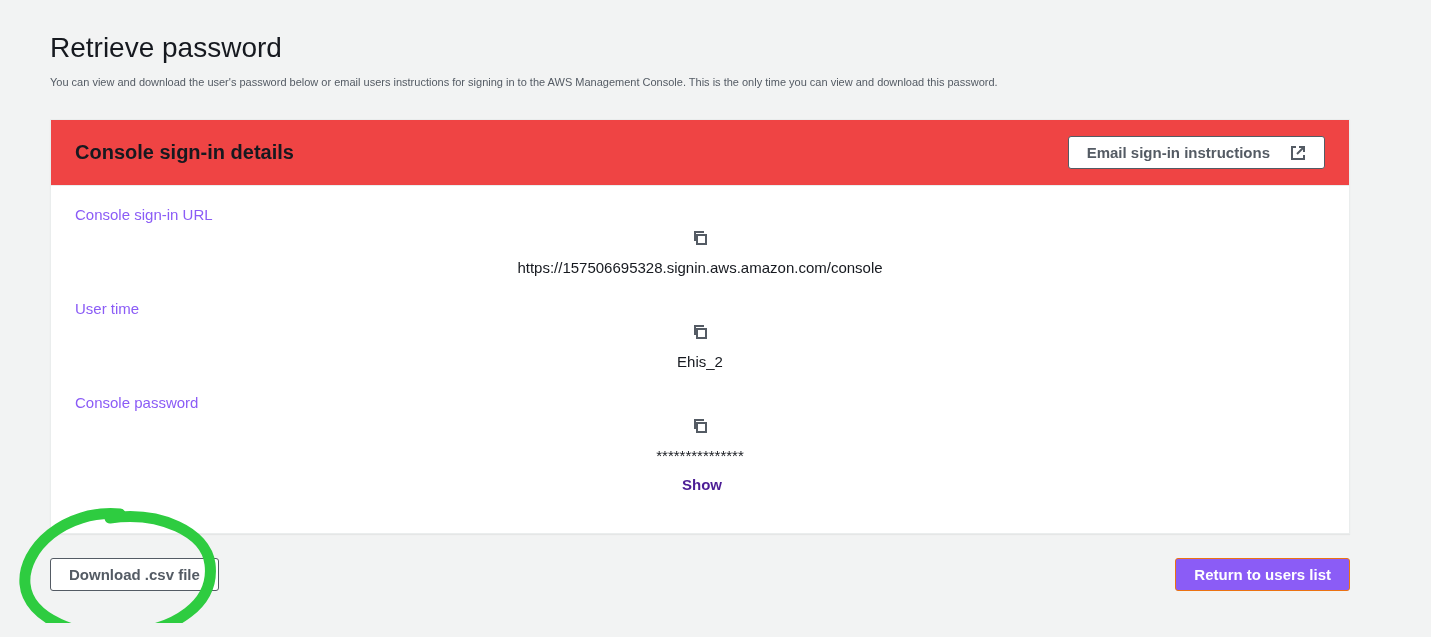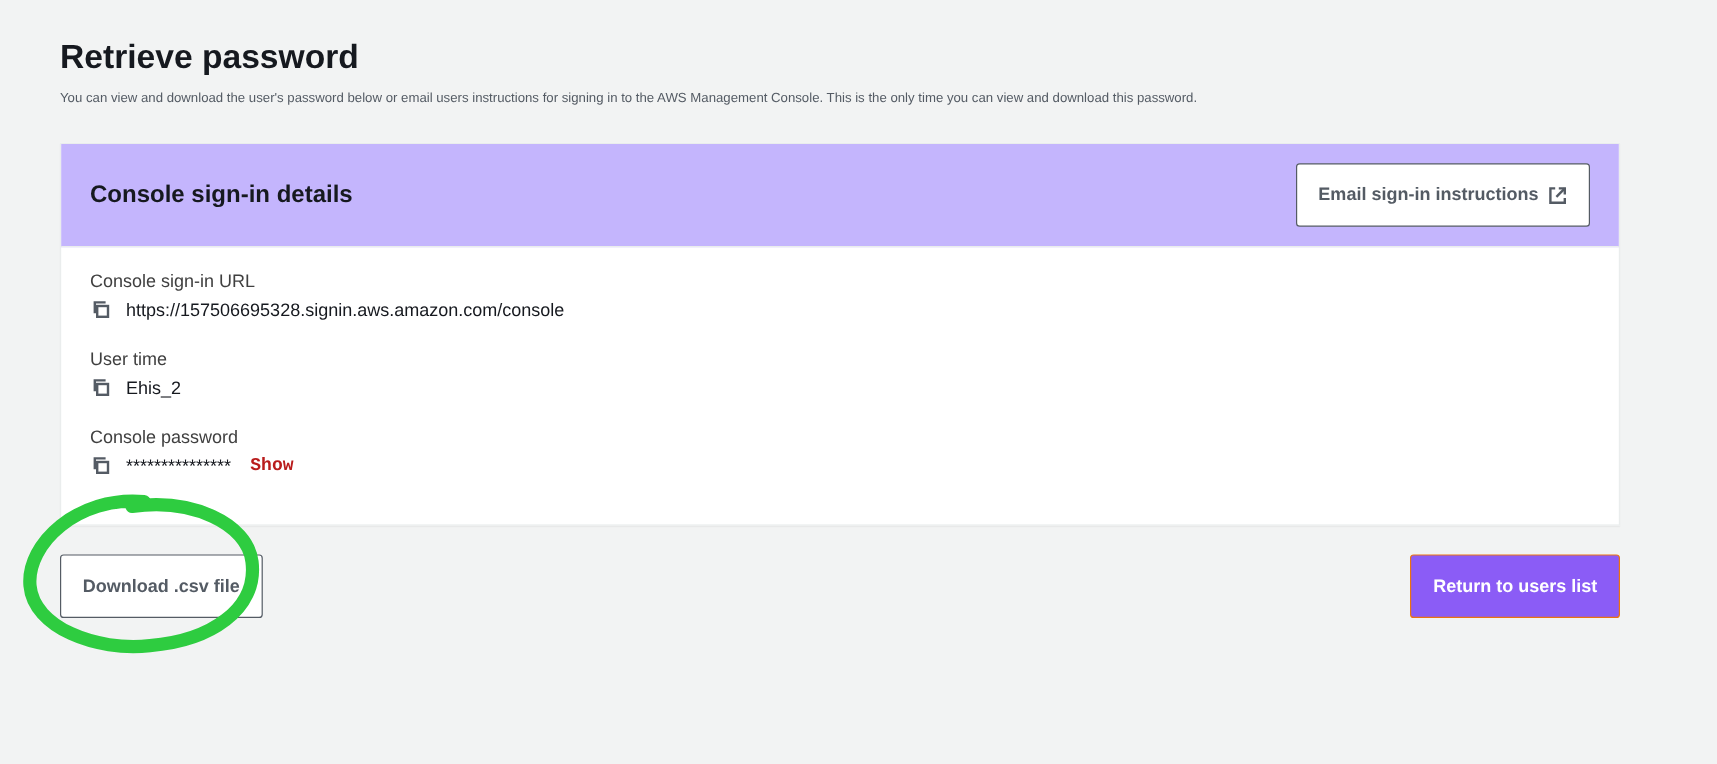--- a/index.html
+++ b/index.html
@@ -11,107 +11,107 @@
     font-size: 14px;
     -webkit-font-smoothing: antialiased;
   }
   .page {
     padding: 32px 50px;
     max-width: 1400px;
     box-sizing: border-box;
   }
   h1 {
     font-size: 28px;
-    font-weight: 700;
+    font-weight: 400;
     margin: 0 0 10px 0;
     color: #16191f;
   }
   .subtitle {
     font-size: 11px;
     color: #545b64;
     line-height: 1.55;
     margin: 0 0 28px 0;
   }
   .panel {
     background: #fff;
     border: 1px solid #eaeded;
     box-shadow: 0 1px 1px rgba(0,0,0,0.05);
   }
   .panel-header {
     display: flex;
     align-items: center;
     justify-content: space-between;
     padding: 16px 24px;
     border-bottom: 1px solid #eaeded;
-    background: #c4b5fd;
+    background: #ef4444;
   }
   .panel-title {
     font-size: 20px;
     font-weight: 700;
     color: #16191f;
   }
   .btn {
     display: inline-flex;
     align-items: center;
-    gap: 8px;
+    gap: 20px;
     border: 1px solid #545b64;
     background: #fff;
     color: #545b64;
     font-weight: 700;
     font-size: 15px;
-    padding: 15px 18px;
+    padding: 5px 18px;
     border-radius: 3px;
     cursor: pointer;
     line-height: 1.4;
     text-decoration: none;
   }
   .btn-primary {
     background: #8b5cf6;
     border-color: #ec7211;
     color: #fff;
   }
   .panel-body {
     padding: 20px 24px 28px 24px;
   }
   .field-block {
     margin-bottom: 24px;
   }
   .field-block:last-child { margin-bottom: 12px; }
   .field-label {
     font-size: 15px;
-    color: #404040;
+    color: #8b5cf6;
     margin-bottom: 6px;
   }
   .field-value-row {
     display: flex;
     align-items: center;
     gap: 12px;
+    flex-direction: column;
   }
   .copy-btn {
     width: 18px;
     height: 18px;
     display: inline-flex;
     align-items: center;
     justify-content: center;
     cursor: pointer;
     color: #545b64;
     flex-shrink: 0;
   }
   .copy-btn svg { display: block; }
   .field-value {
     font-size: 15px;
     color: #16191f;
   }
   .show-link {
-    color: #b91c1c;
+    color: #4c1d95;
     font-weight: 700;
     font-size: 15px;
     cursor: pointer;
     margin-left: 4px;
-    font-family: Liberation Mono, monospace;
   }
   .footer-actions {
     display: flex;
     justify-content: space-between;
     gap: 12px;
     margin-top: 24px;
     position: relative;
   }
   .annotation-circle {
     position: absolute;

